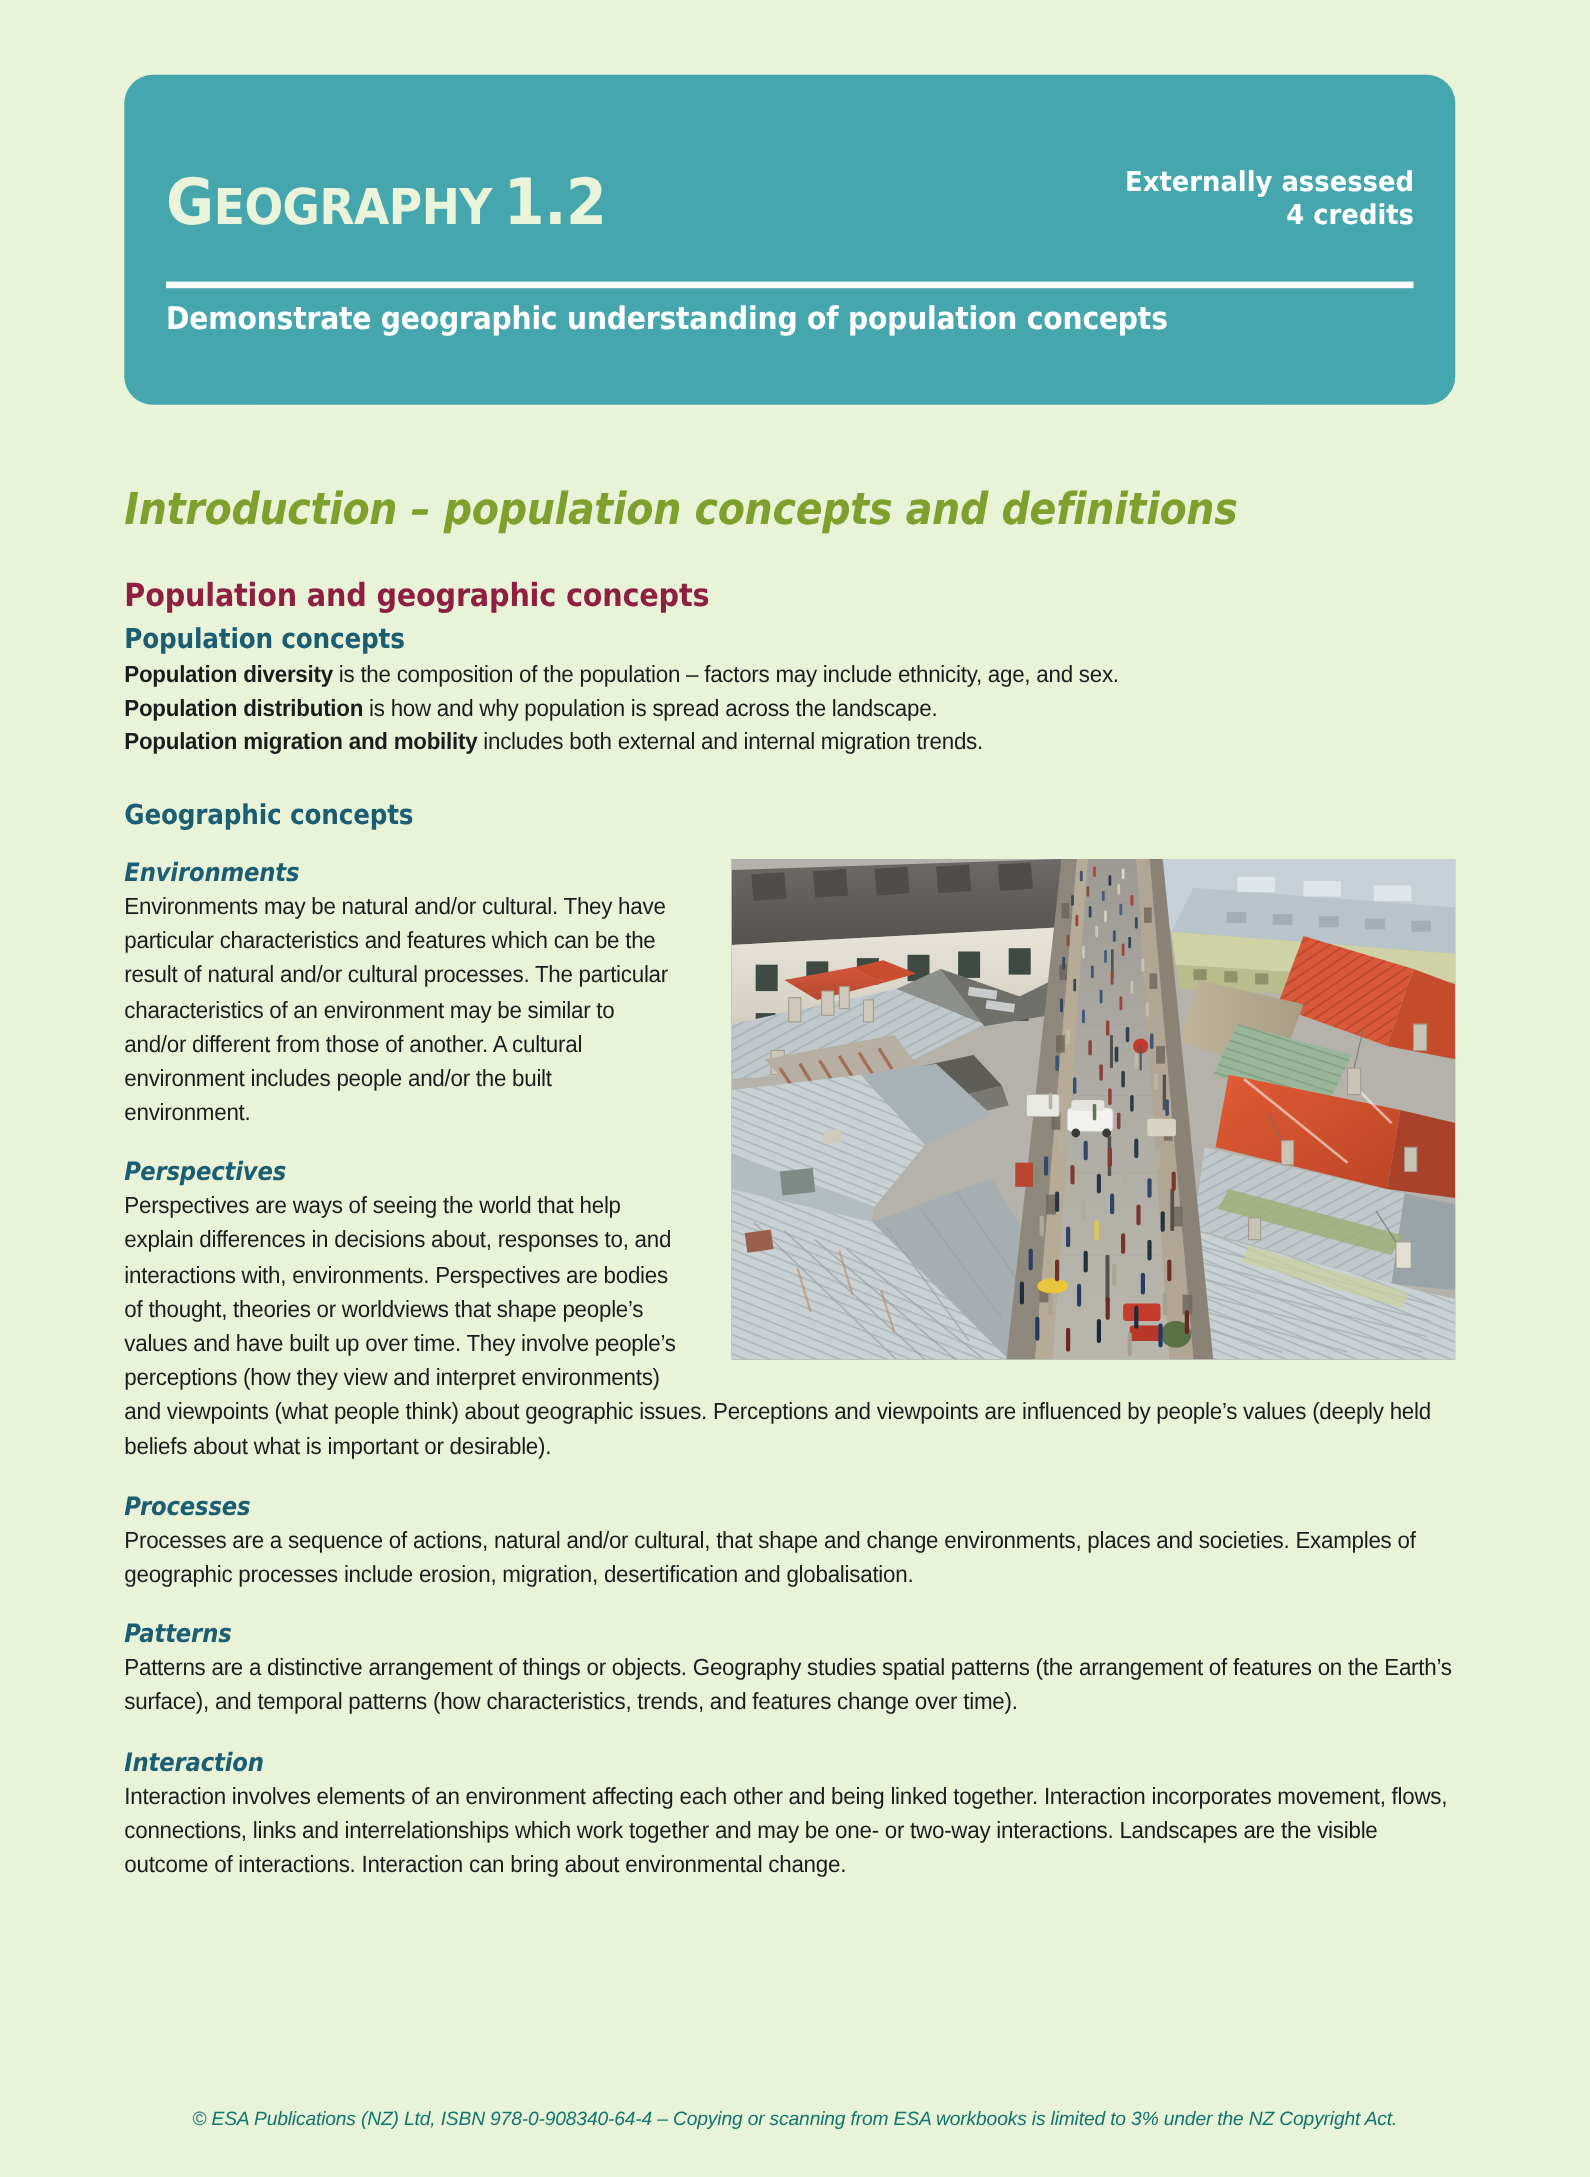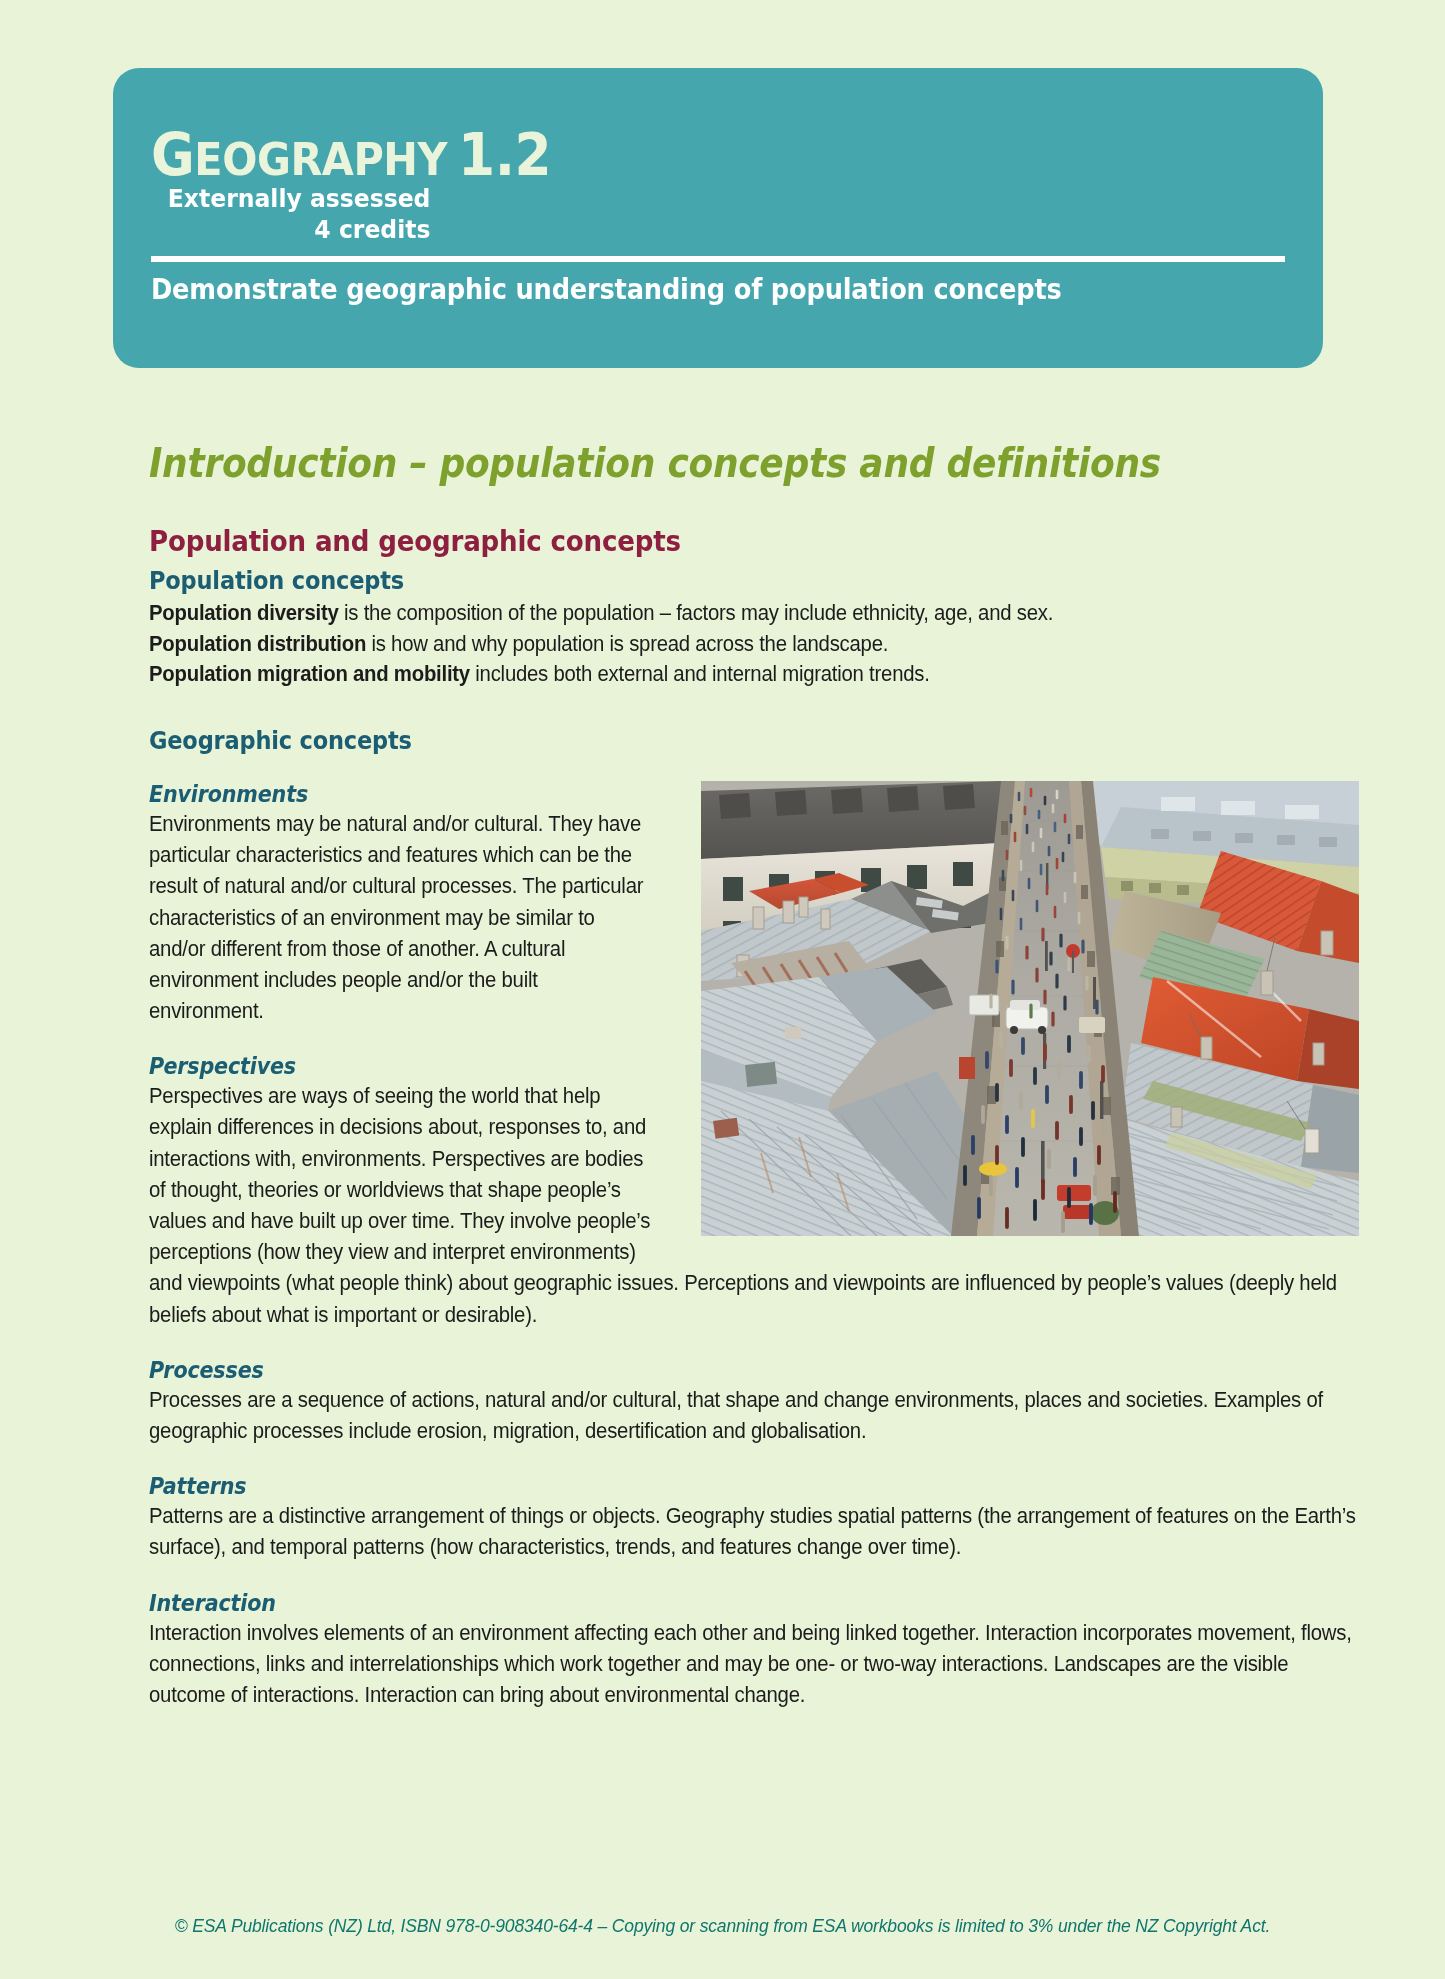--- a/index.html
+++ b/index.html
@@ -28,23 +28,22 @@
     box-sizing: border-box;
     padding: 0 38px;
   }
   .header-top {
     position: absolute;
     left: 38px;
     right: 38px;
     top: 58px;
     height: 116px;
     display: flex;
-    align-items: flex-start;
+    align-items: center;
     justify-content: space-between;
-    flex-direction: column;
   }
   .header-title {
     color: #eaf4da;
     font-family: "DejaVu Sans", sans-serif;
     font-weight: bold;
     font-size: 49px;
     letter-spacing: -0.5px;
     line-height: 1;
     white-space: nowrap;
     transform: scaleX(0.92);
@@ -90,21 +89,20 @@
     transform: scaleX(0.9);
     transform-origin: left top;
   }
 
   
   .content {
     position: absolute;
     left: 113px;
     top: 440px;
     width: 1210px;
-    margin-left: 36px;
   }
 
   .section-title {
     color: #7da12c;
     font-family: "DejaVu Sans", sans-serif;
     font-weight: bold;
     font-style: italic;
     font-size: 40px;
     letter-spacing: -0.3px;
     margin: 0 0 38px 0;

